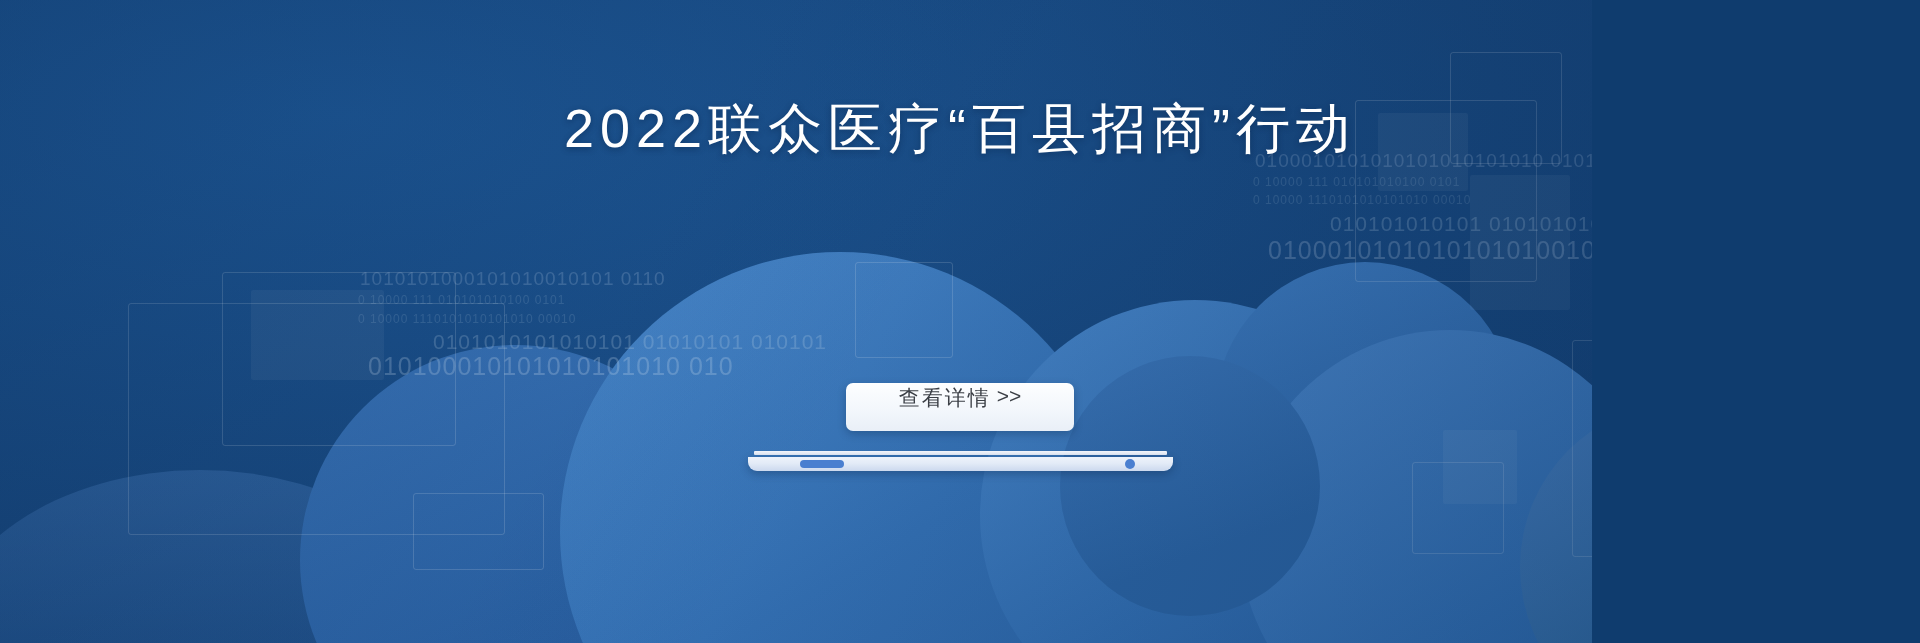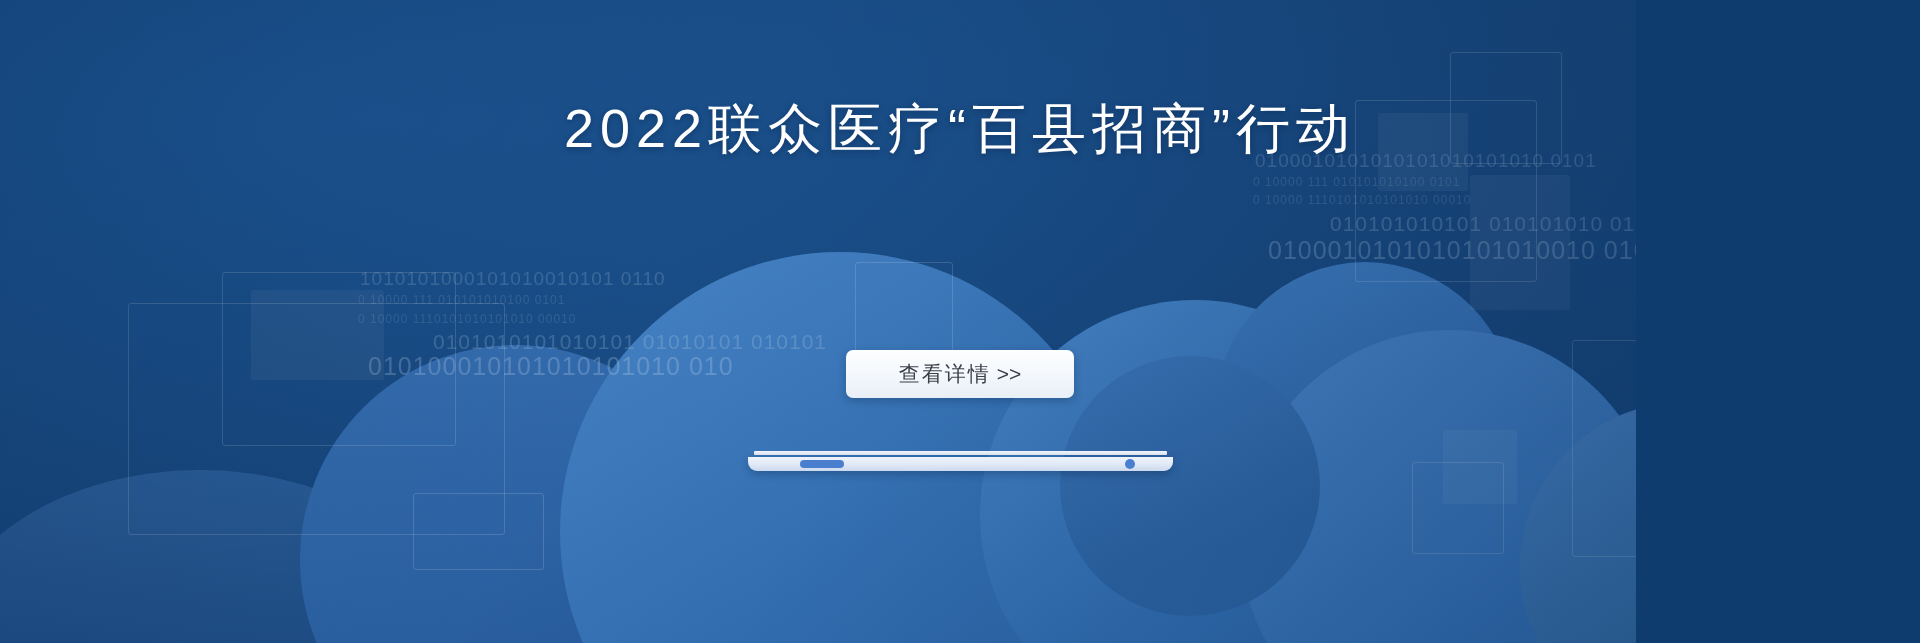--- a/index.html
+++ b/index.html
@@ -7,21 +7,20 @@
     padding: 0;
     background: #0f3c6e;
   }
   #banner {
     position: relative;
     width: 1592px;
     height: 643px;
     overflow: hidden;
     font-family: "Liberation Sans", "DejaVu Sans", sans-serif;
     background: radial-gradient(ellipse 120% 110% at 22% 18%, #1d5694 0%, #1a4e88 32%, #17467c 60%, #123f73 100%);
-    padding-left: 44px;
   }
   
   #banner .vignette {
     position: absolute;
     inset: 0;
     background:
       linear-gradient(118deg, rgba(8,42,84,0.00) 40%, rgba(8,42,84,0.30) 100%),
       linear-gradient(300deg, rgba(8,42,84,0.00) 45%, rgba(10,46,90,0.28) 100%);
     pointer-events: none;
   }
@@ -76,34 +75,34 @@
     line-height: 50px;
     letter-spacing: 5px;
     font-weight: 400;
     text-shadow: 0 2px 5px rgba(6,32,66,0.40);
     white-space: nowrap;
   }
   
   #cta {
     position: absolute;
     left: 846px;
-    top: 350px;
+    top: 383px;
     width: 228px;
     height: 48px;
     border: none;
     border-radius: 7px;
     background: linear-gradient(180deg, #fdfeff 0%, #f3f7fc 55%, #e9eff7 100%);
     box-shadow: 0 3px 8px rgba(5,28,60,0.28);
     color: #3b3f46;
     font-size: 21px;
     letter-spacing: 2px;
     font-family: "Liberation Sans", "DejaVu Sans", sans-serif;
     cursor: pointer;
     display: flex;
-    align-items: center;
+    align-items: flex-start;
     justify-content: center;
     gap: 6px;
   }
   #cta .cta-arrows { letter-spacing: 0; font-size: 21px; }
   
   #device {
     position: absolute;
     left: 748px;
     top: 451px;
     width: 425px;

